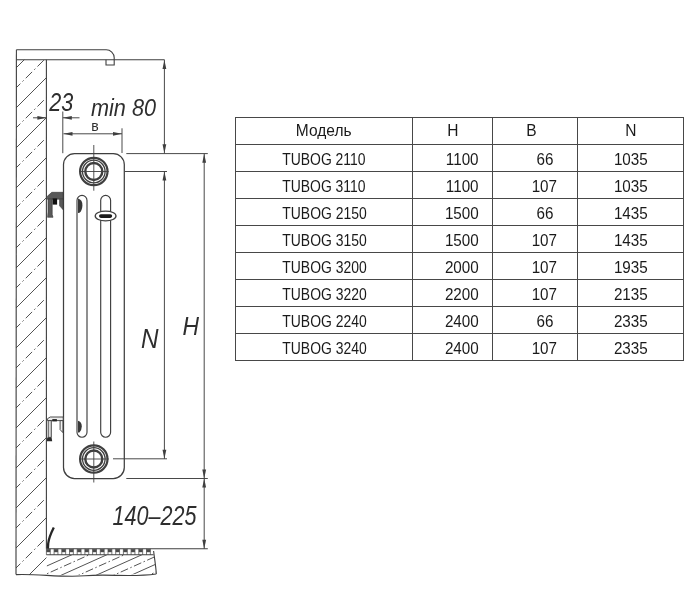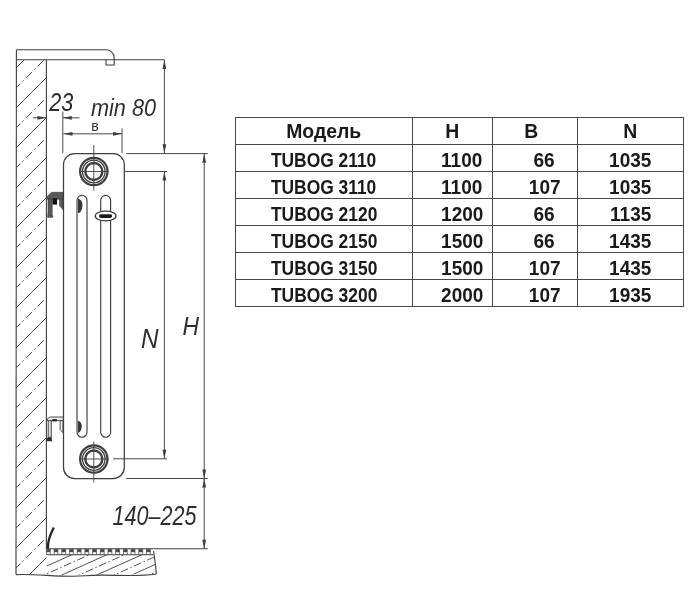--- a/index.html
+++ b/index.html
@@ -1,17 +1,17 @@
 <!DOCTYPE html>
 <html><head><meta charset="utf-8"><style>
 html,body{margin:0;padding:0;width:700px;height:613px;background:#fff;overflow:hidden}
 body{position:relative;font-family:"Liberation Sans",sans-serif}
 #tbl{position:absolute;left:235px;top:117px;border-collapse:collapse;table-layout:fixed}
 #tbl td{border:1px solid #484848;height:26px;padding:0;text-align:center;vertical-align:middle;
- font-weight:bold;font-size:20px;color:#1a1a1a;white-space:nowrap;overflow:hidden}
+ font-weight:normal;font-size:16px;color:#1a1a1a;white-space:nowrap;overflow:hidden}
 #tbl tr+tr td:nth-child(2){padding-left:19px}
 #tbl tr+tr td:nth-child(3){padding-left:19px}
 #tbl tr:first-child td:nth-child(3){padding-right:7px}
 #tbl span{display:inline-block}
 .m{transform:scaleX(.87);position:relative;top:2px}
 .n{transform:scaleX(.95);position:relative;top:2px}
 .h{transform:scaleX(.97)}
 </style></head><body>
 <svg width="235" height="613" viewBox="0 0 235 613" style="position:absolute;left:0;top:0">
     <defs>
@@ -203,37 +203,49 @@
         <td><span class="n">66</span></td>
         <td><span class="n">1035</span></td>
       </tr>
       <tr>
         <td><span class="m">TUBOG 3110</span></td>
         <td><span class="n">1100</span></td>
         <td><span class="n">107</span></td>
         <td><span class="n">1035</span></td>
       </tr>
       <tr>
-        <td><span class="m">TUBOG 2120</span></td>
-        <td><span class="n">1200</span></td>
-        <td><span class="n">66</span></td>
-        <td><span class="n">1135</span></td>
-      </tr>
-      <tr>
         <td><span class="m">TUBOG 2150</span></td>
         <td><span class="n">1500</span></td>
         <td><span class="n">66</span></td>
         <td><span class="n">1435</span></td>
       </tr>
       <tr>
         <td><span class="m">TUBOG 3150</span></td>
         <td><span class="n">1500</span></td>
         <td><span class="n">107</span></td>
         <td><span class="n">1435</span></td>
       </tr>
       <tr>
         <td><span class="m">TUBOG 3200</span></td>
         <td><span class="n">2000</span></td>
         <td><span class="n">107</span></td>
         <td><span class="n">1935</span></td>
       </tr>
+      <tr>
+        <td><span class="m">TUBOG 3220</span></td>
+        <td><span class="n">2200</span></td>
+        <td><span class="n">107</span></td>
+        <td><span class="n">2135</span></td>
+      </tr>
+      <tr>
+        <td><span class="m">TUBOG 2240</span></td>
+        <td><span class="n">2400</span></td>
+        <td><span class="n">66</span></td>
+        <td><span class="n">2335</span></td>
+      </tr>
+      <tr>
+        <td><span class="m">TUBOG 3240</span></td>
+        <td><span class="n">2400</span></td>
+        <td><span class="n">107</span></td>
+        <td><span class="n">2335</span></td>
+      </tr>
     </tbody>
   </table>
 
 </body></html>

